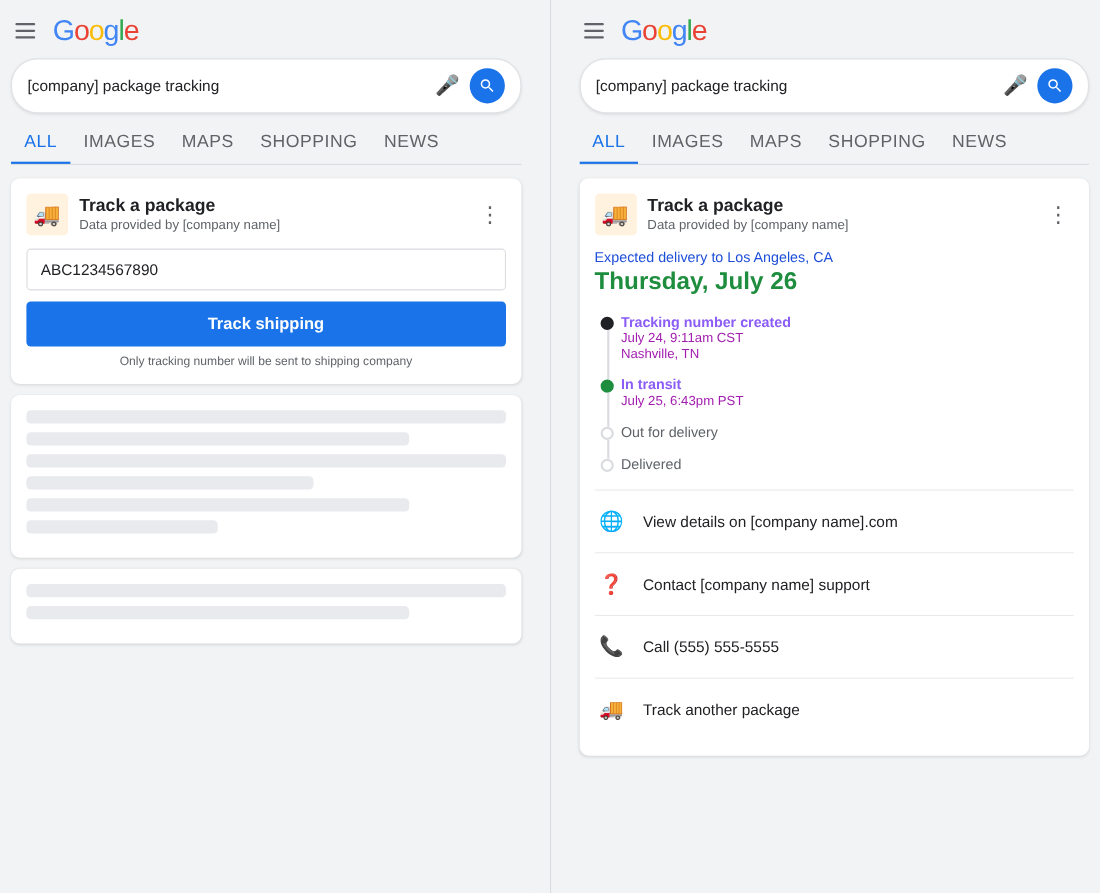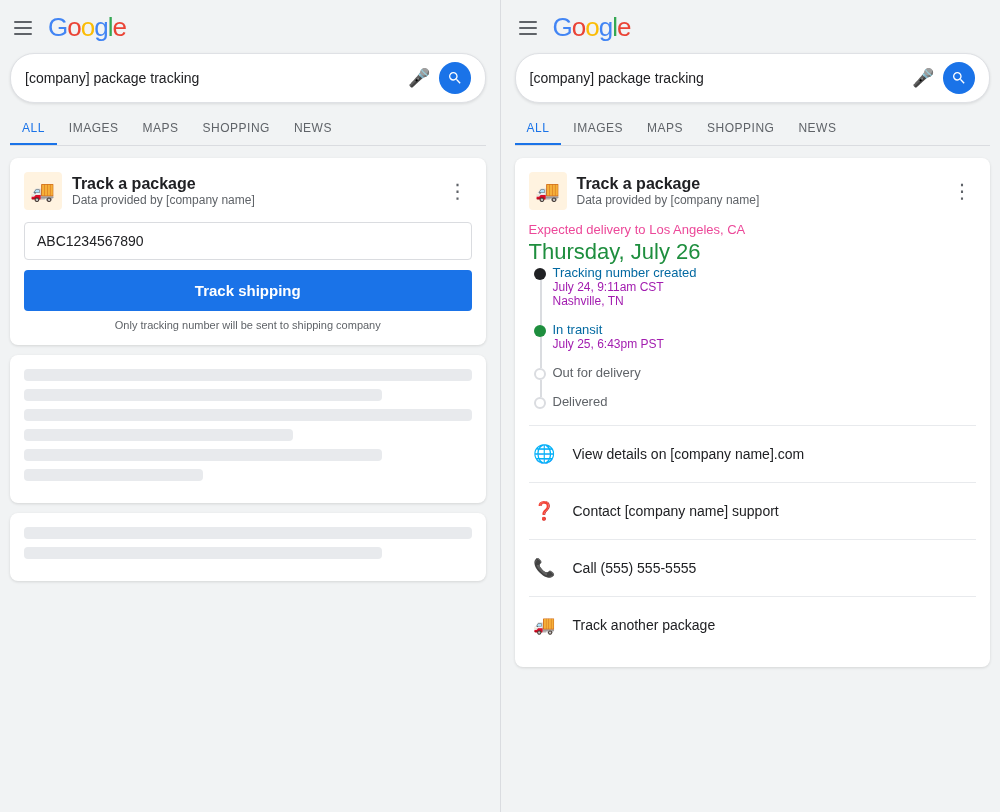--- a/index.html
+++ b/index.html
@@ -7,21 +7,21 @@
       background: #f1f3f4;
       font-family: Arial, sans-serif;
       display: flex;
       justify-content: center;
       align-items: flex-start;
       min-height: 812px;
       padding: 0;
     }
     .page-wrapper {
       display: flex;
-      gap: 0;
+      gap: 12px;
       width: 1000px;
       min-height: 812px;
       background: #f1f3f4;
     }
     .panel {
       flex: 1;
       background: #f1f3f4;
       padding: 12px 10px;
     }
     
@@ -95,21 +95,21 @@
 
     
     .nav-tabs {
       display: flex;
       gap: 0;
       border-bottom: 1px solid #dadce0;
       margin-bottom: 12px;
     }
     .nav-tab {
       padding: 8px 12px;
-      font-size: 12px;
+      font-size: 16px;
       font-weight: 500;
       color: #5f6368;
       cursor: pointer;
       letter-spacing: 0.5px;
       text-transform: uppercase;
       border-bottom: 2px solid transparent;
     }
     .nav-tab.active {
       color: #1a73e8;
       border-bottom: 2px solid #1a73e8;
@@ -208,27 +208,28 @@
       font-size: 13px;
       color: #202124;
       margin-bottom: 4px;
     }
     .tracking-number-link {
       color: #1a73e8;
       font-weight: 500;
     }
     .delivery-label {
       font-size: 13px;
-      color: #ec4899;
+      color: #1d4ed8;
       margin-bottom: 2px;
     }
     .delivery-date {
       font-size: 22px;
-      font-weight: 400;
+      font-weight: 700;
       color: #1e8e3e;
+      margin-bottom: 16px;
     }
 
     
     .timeline {
       position: relative;
       padding-left: 24px;
       margin-bottom: 16px;
     }
     .timeline-item {
       position: relative;
@@ -255,22 +256,22 @@
     .timeline-line {
       position: absolute;
       left: -13px;
       top: 15px;
       width: 2px;
       height: calc(100% + 2px);
       background: #dadce0;
     }
     .timeline-item-title {
       font-size: 13px;
-      font-weight: 400;
-      color: #0369a1;
+      font-weight: 700;
+      color: #8b5cf6;
     }
     .timeline-item-detail {
       font-size: 12px;
       color: #a21caf;
     }
 
     
     .action-row {
       display: flex;
       align-items: center;

